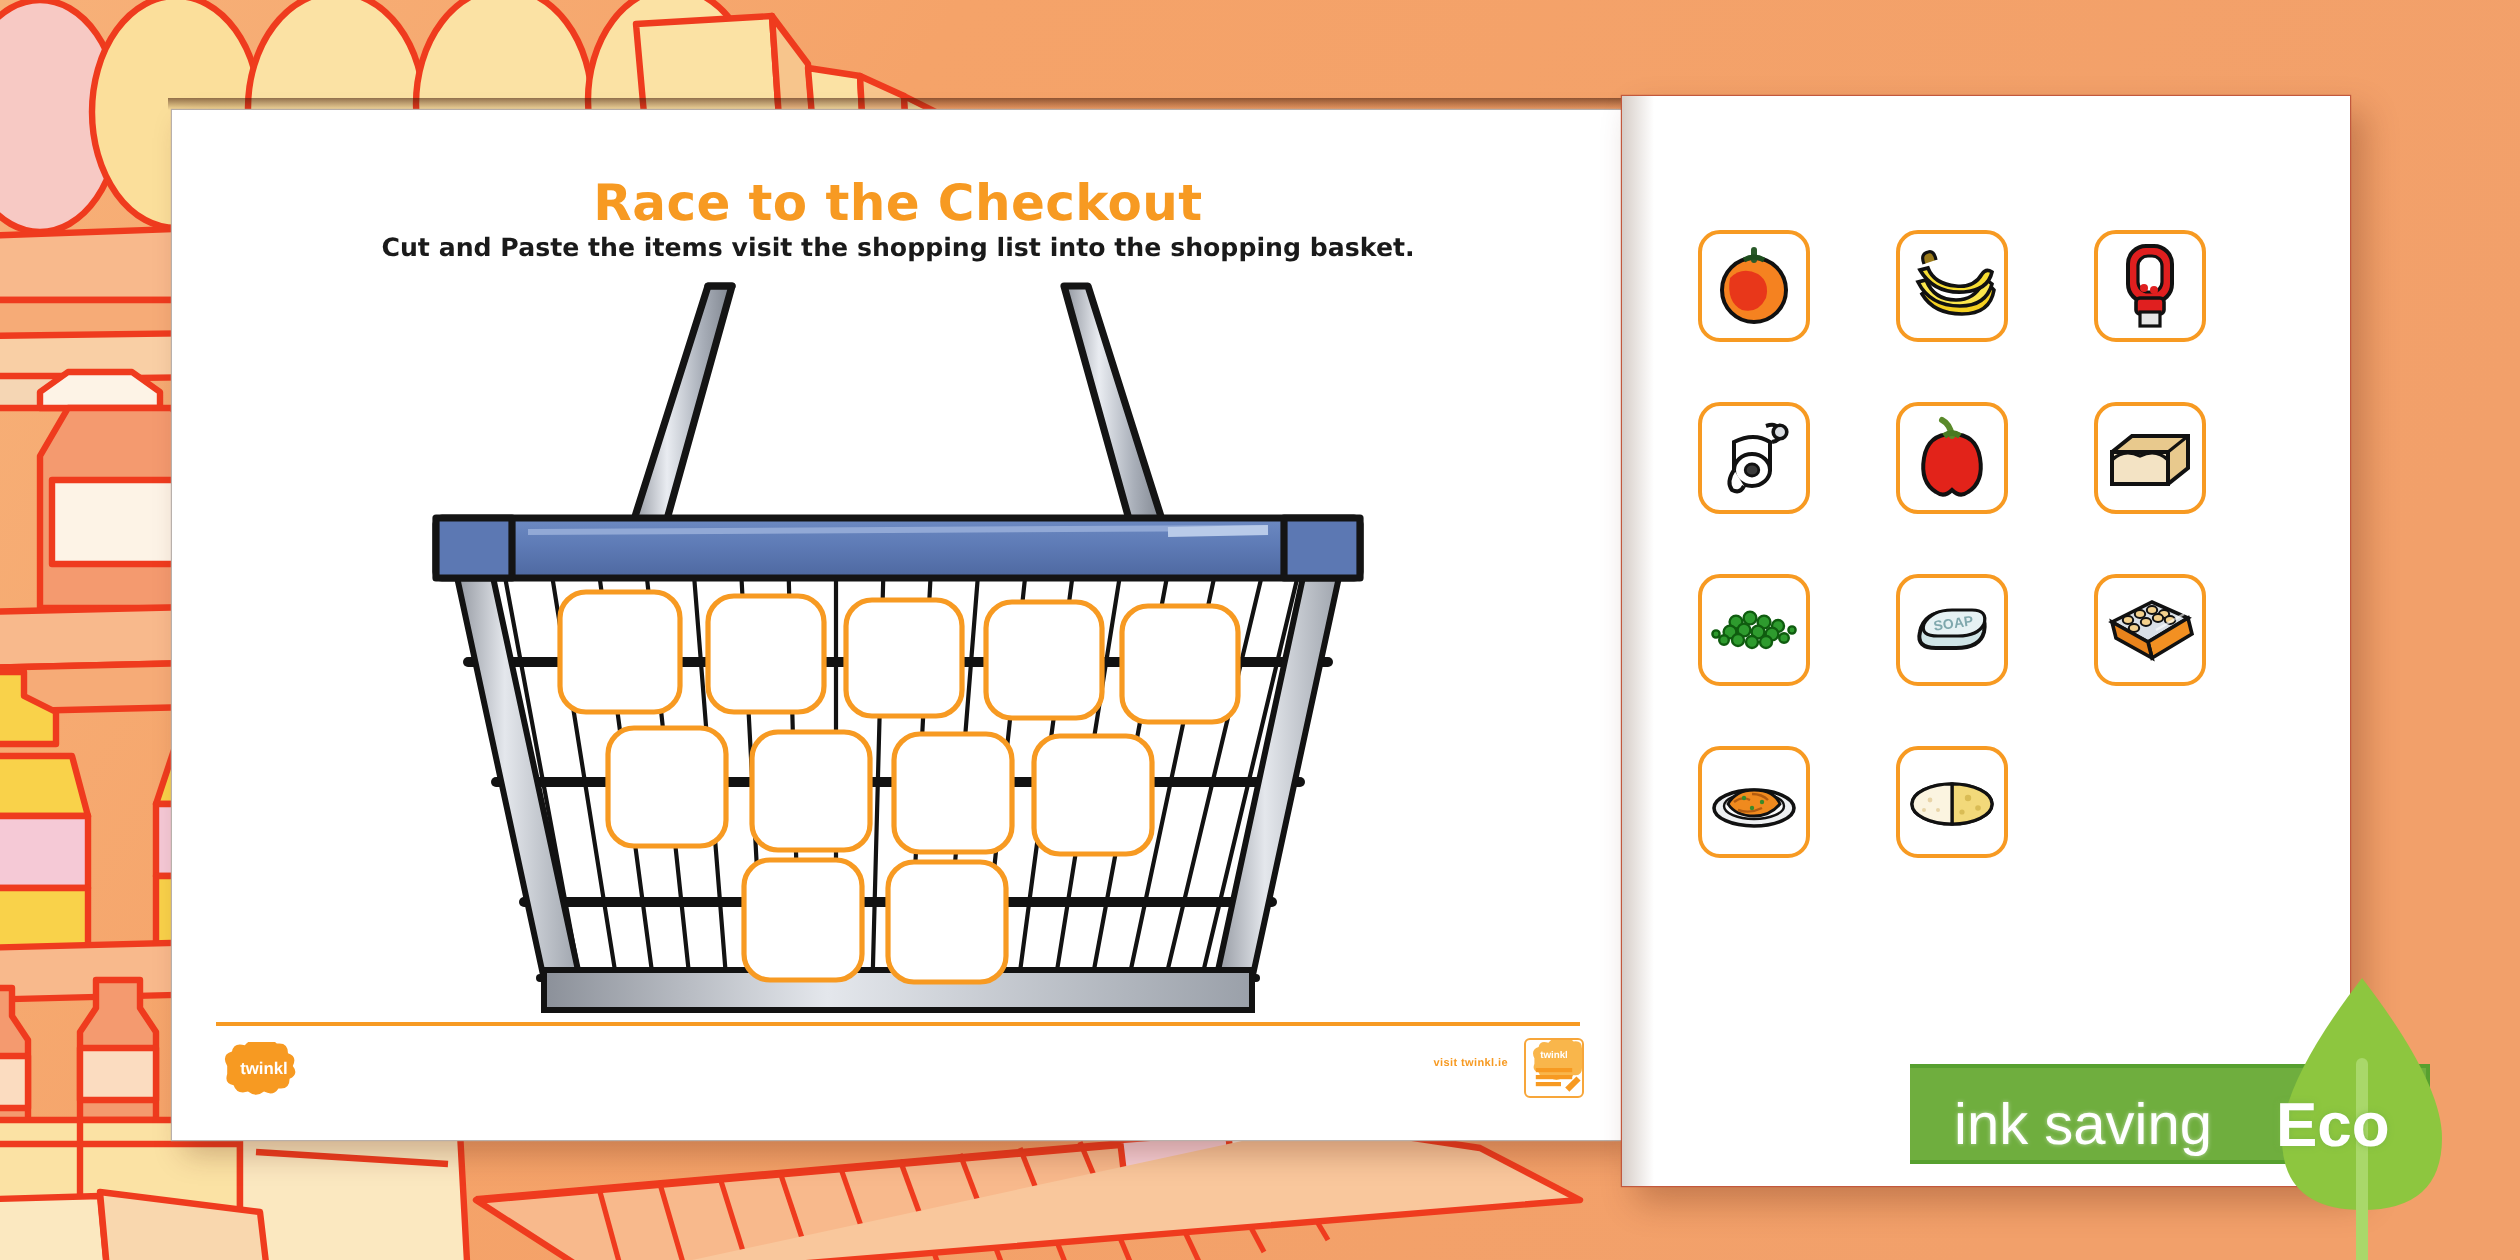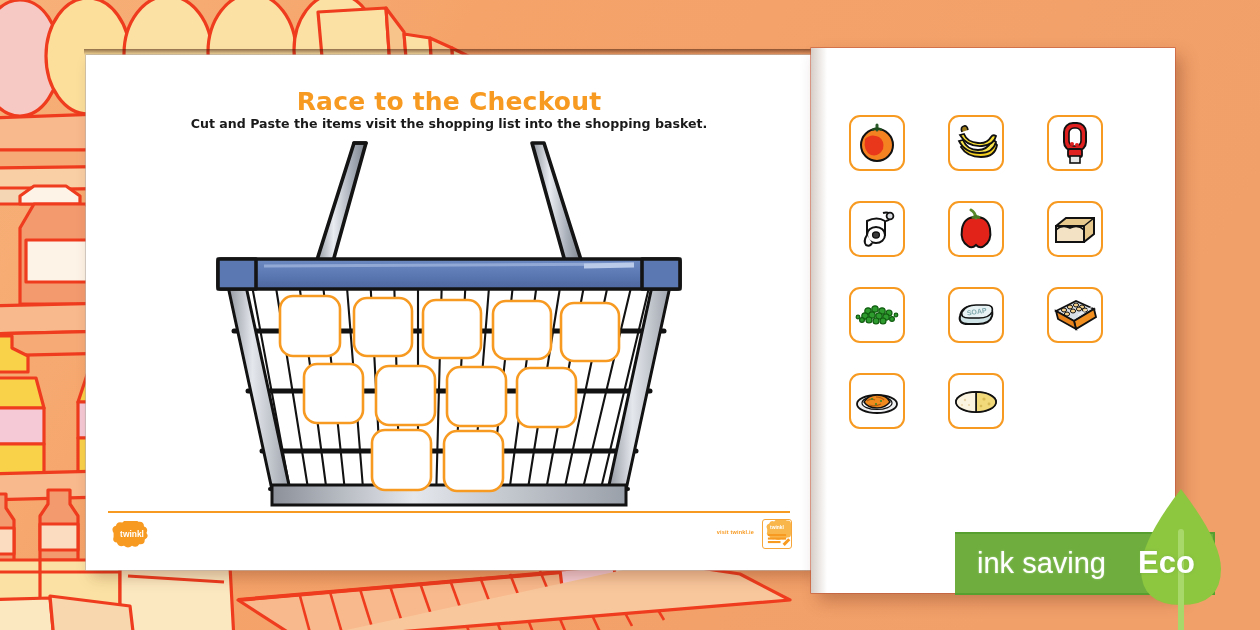--- a/index.html
+++ b/index.html
@@ -116,25 +116,25 @@
   }
   .card svg { display: block; }
 
   
   .eco {
     position: absolute; left: 955px; top: 532px;
     width: 305px; height: 62px;
   }
   .eco-bar {
     position: absolute; left: 0; top: 0;
-    width: 260px; height: 63px;
+    width: 260px; height: 50px;
     background: #6fae3e;
     border: 2px solid #57a02f;
     border-left: none;
-    display: flex; align-items: center;
+    display: flex; align-items: flex-end;
   }
   .eco-bar span {
     color: #fff; font-size: 29px; padding-left: 22px;
     font-family: "Liberation Sans", sans-serif;
     text-shadow: 0 0 2px rgba(255,255,255,.5);
   }
   .eco-leaf {
     position: absolute; left: 170px; top: -47px;
     width: 112px; height: 155px;
   }

